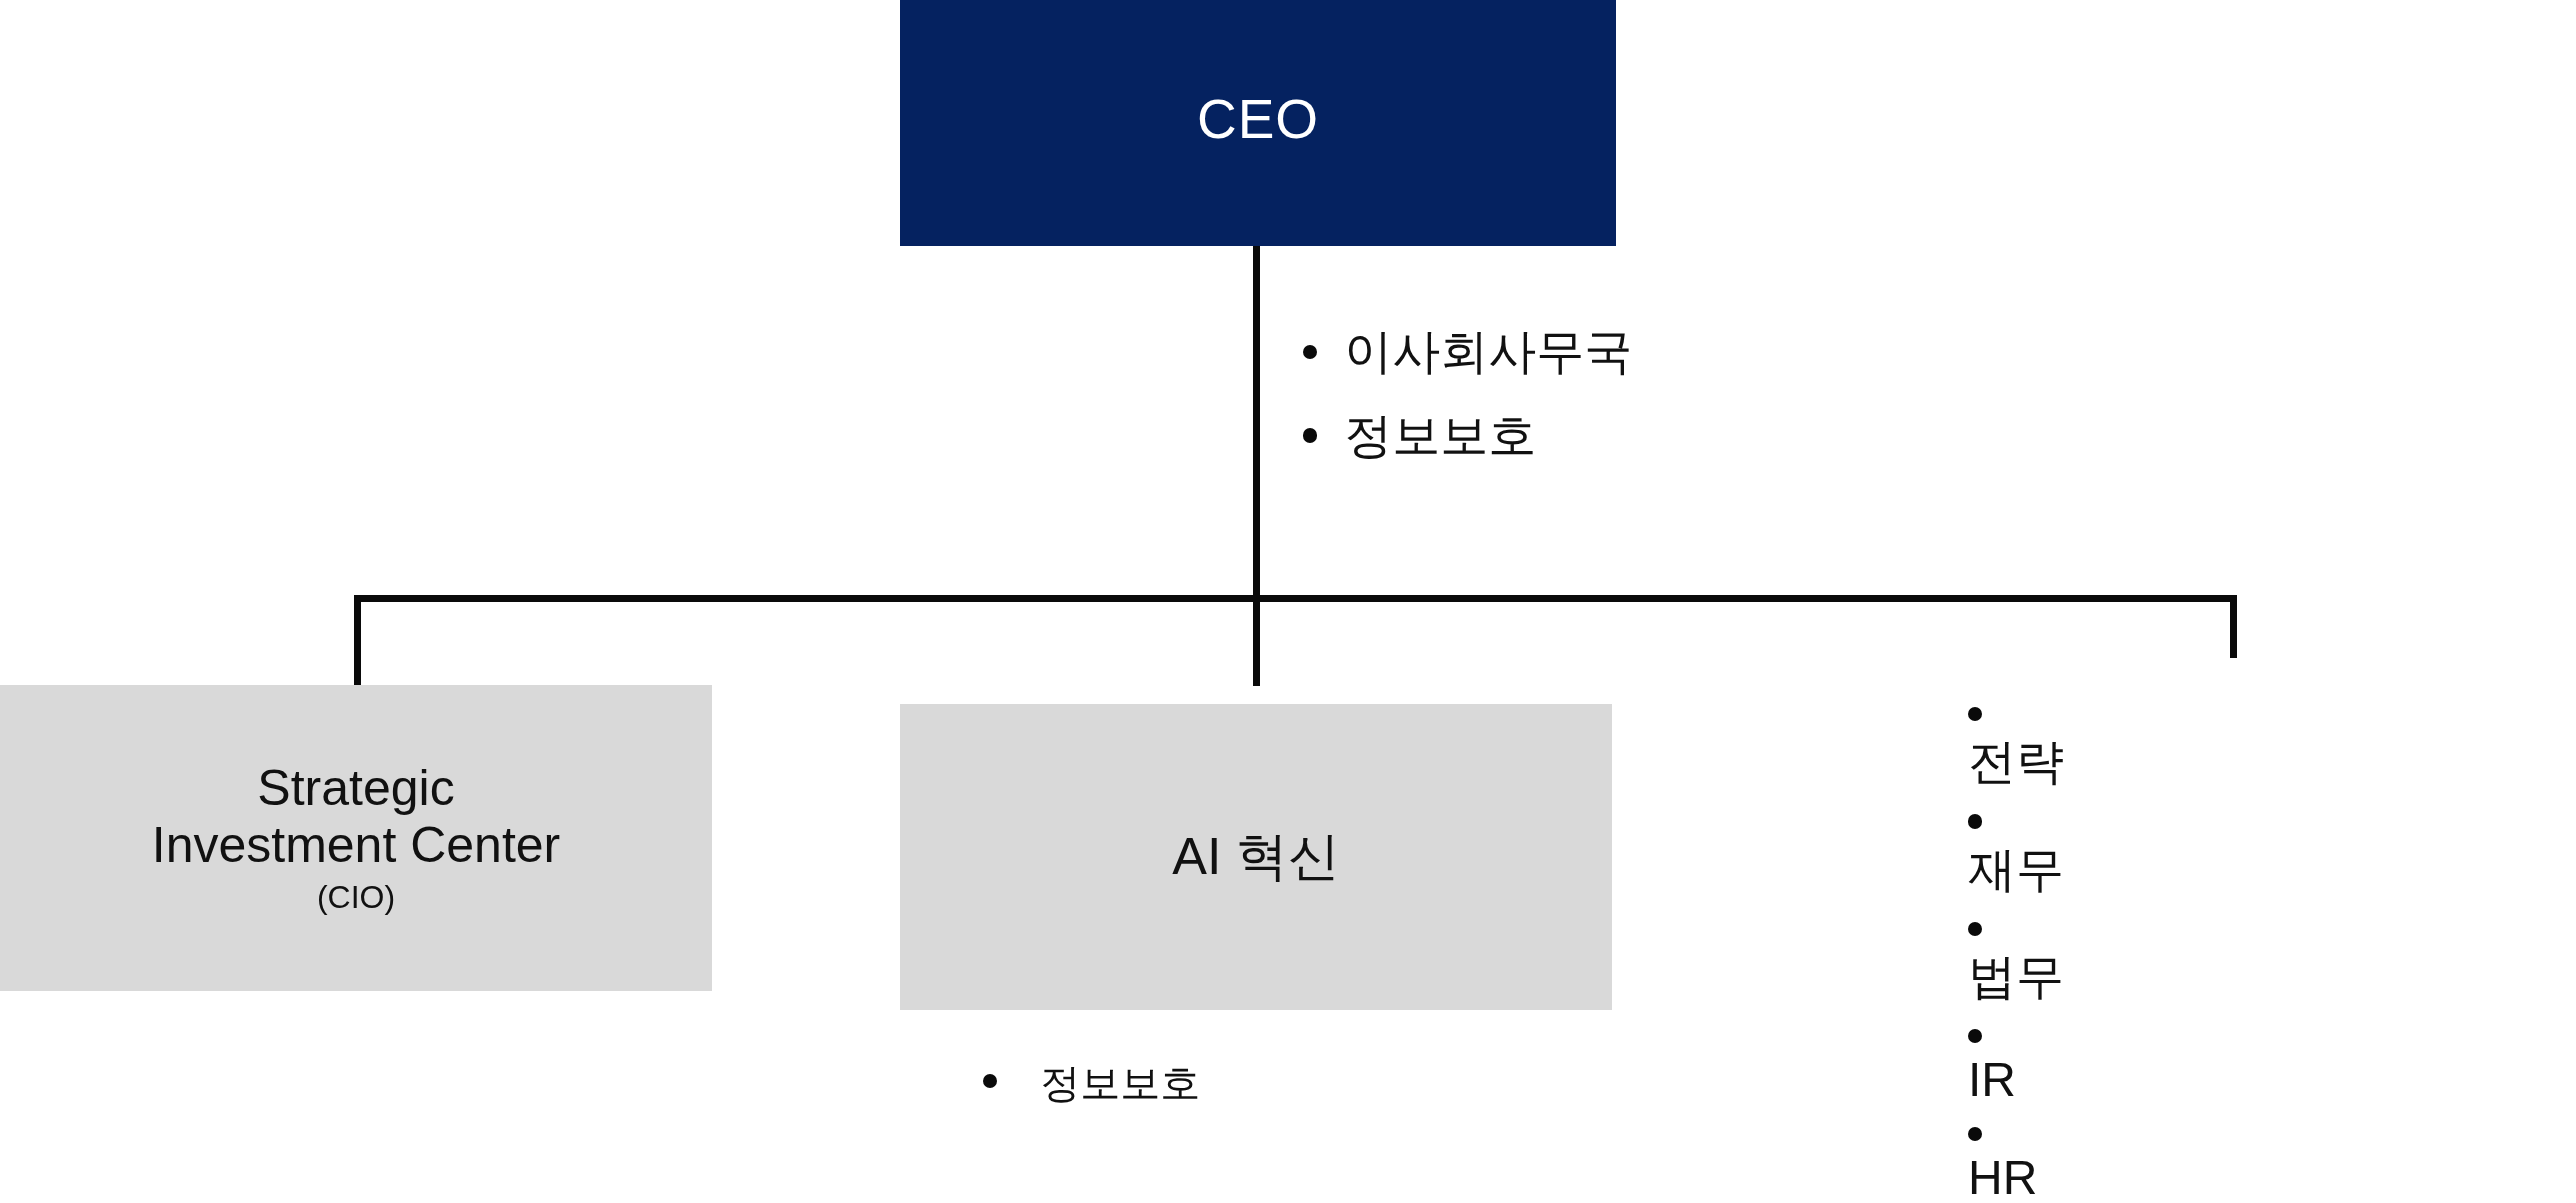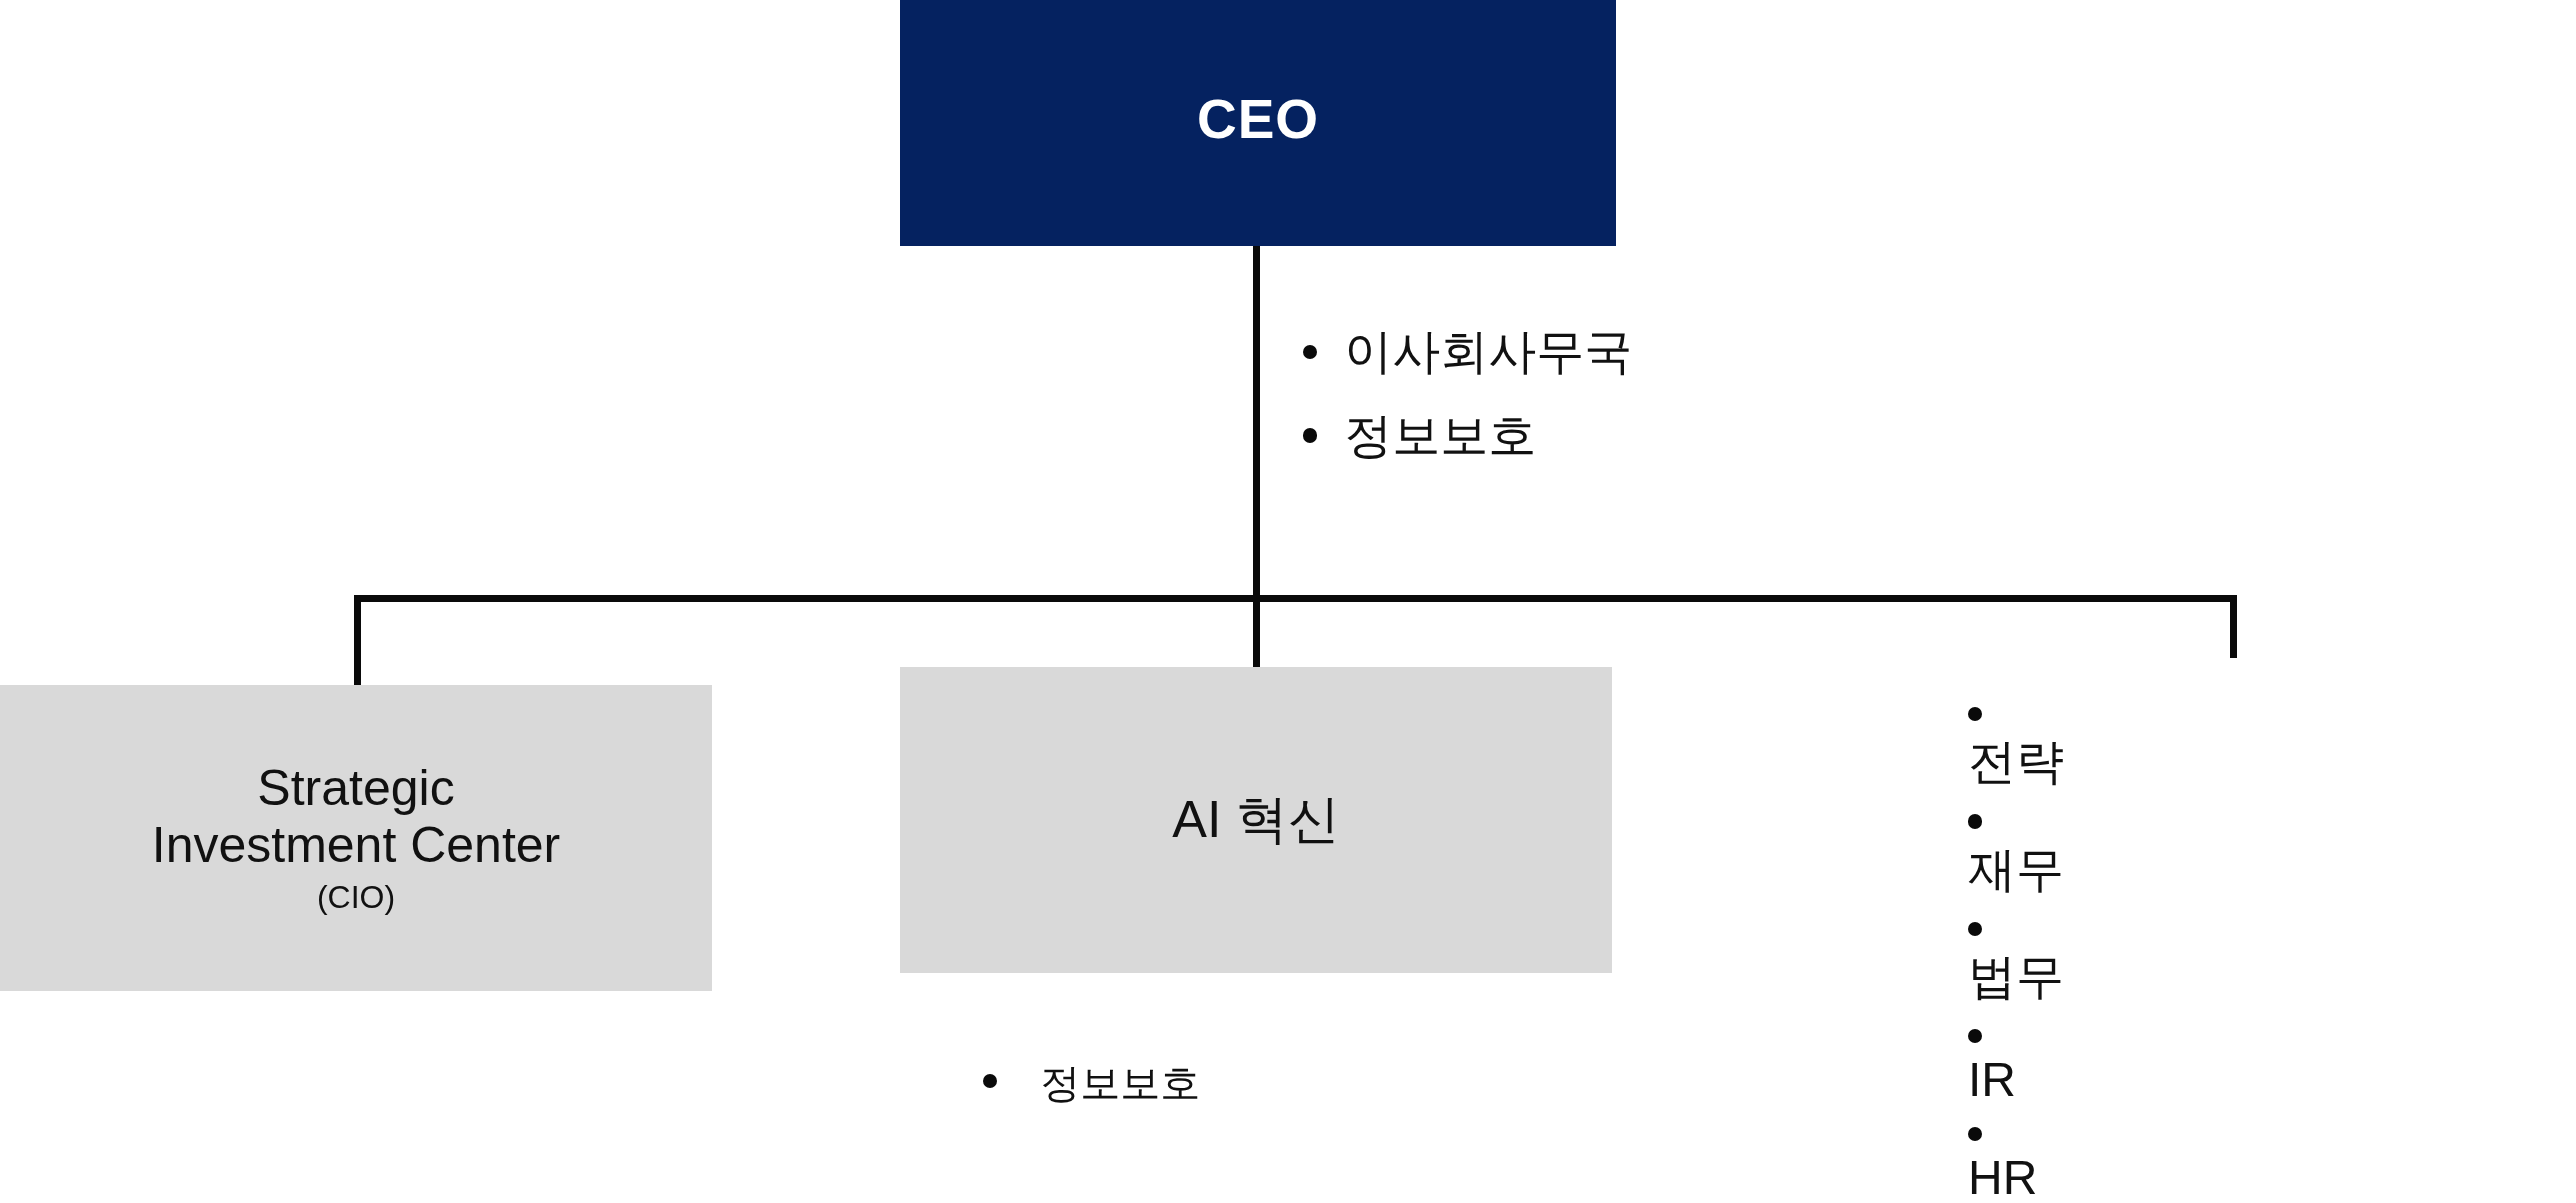--- a/index.html
+++ b/index.html
@@ -33,21 +33,21 @@
   .node-ceo {
     left: 900px;
     top: -7.2px;
     width: 716px;
     height: 253px;
     background: #052260;
     color: #ffffff;
   }
   .node-ceo .node-title {
     font-size: 55px;
-    font-weight: 700;
+    font-weight: 400;
     letter-spacing: 0.9px;
   }
 
   .node-gray {
     background: #d9d9d9;
     color: #111111;
   }
 
   .node-sic {
     left: 0px;
@@ -61,21 +61,21 @@
     padding: 0 9px;
   }
   .node-sic .node-subtitle {
     font-size: 32px;
     font-weight: 400;
     margin-top: 5.4px;
   }
 
   .node-ai {
     left: 900px;
-    top: 667px;
+    top: 704px;
     width: 712px;
     height: 306px;
   }
   .node-ai .node-title {
     font-size: 52px;
     font-weight: 400;
   }
 
   
   .conn {

